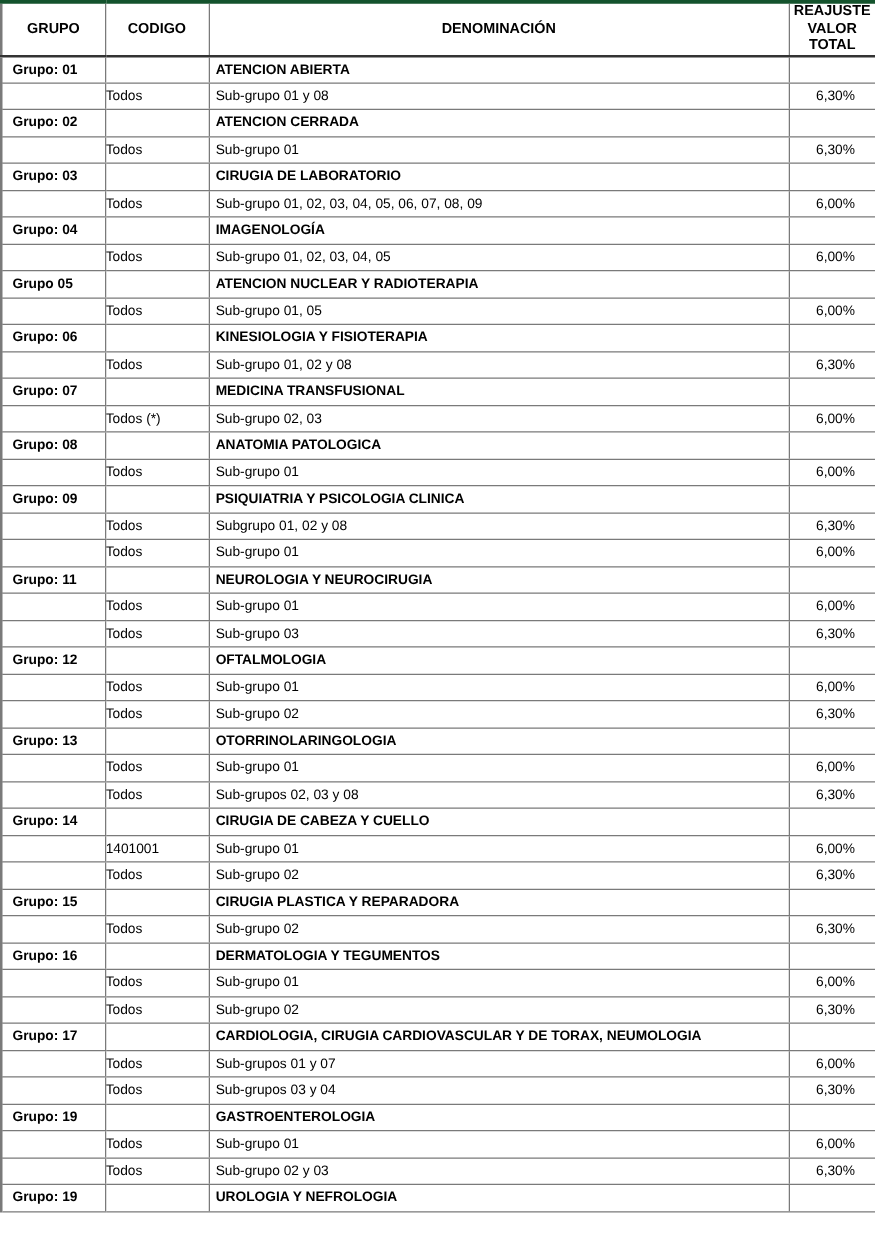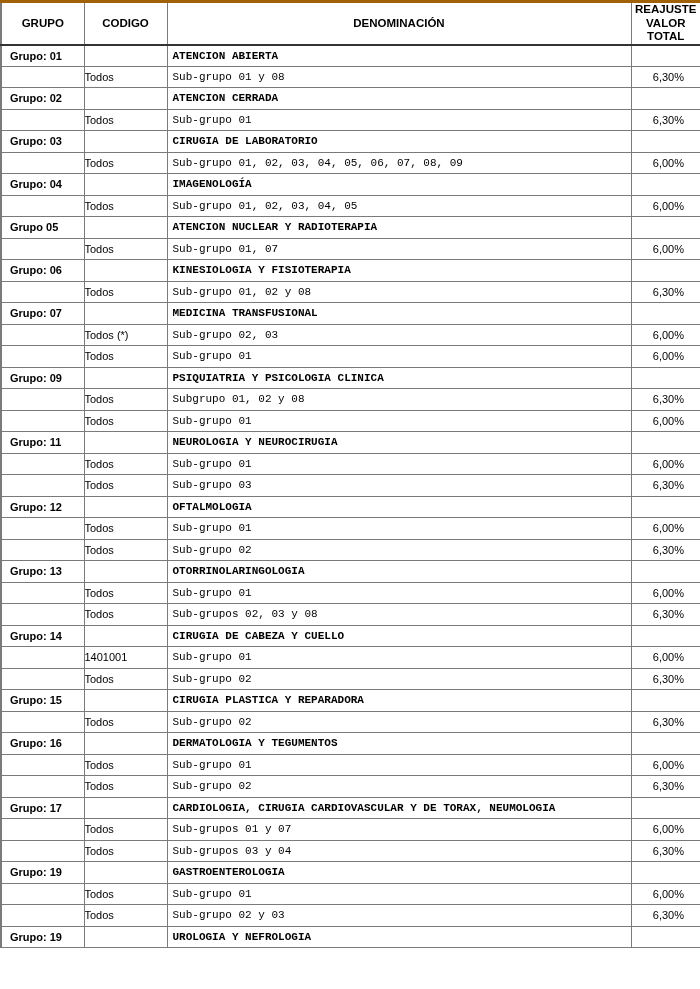--- a/index.html
+++ b/index.html
@@ -32,21 +32,21 @@
   col.c-reajuste { width: 70px; }
 
   th, td {
     padding: 0;
     overflow: hidden;
     vertical-align: middle;
   }
 
   thead th {
     height: 42px;
-    border-top: 3px solid #a16207;
+    border-top: 3px solid #14532d;
     border-bottom: 2px solid #333333;
     font-size: 11.5px;
     font-weight: bold;
     text-align: center;
     line-height: 1.18;
     white-space: pre-line;
   }
 
   th + th, td + td {
     border-left: 1.5px solid #7a7a7a;
@@ -61,21 +61,21 @@
     border-bottom: 1.5px solid #7a7a7a;
     white-space: nowrap;
   }
 
   tbody tr.group td {
     font-weight: bold;
   }
 
   .td-grupo    { padding-left: 8px; text-align: left; }
   .td-codigo   { }
-  .td-denom    { padding-left: 5px; text-align: left; font-family: Liberation Mono, monospace; }
+  .td-denom    { padding-left: 5px; text-align: left; }
   .td-reajuste { text-align: right; padding-right: 16px; }
 </style>
 </head>
 <body>
 
 <div class="doc">
   <table class="tariff">
     <colgroup>
       <col class="c-grupo">
       <col class="c-codigo">
@@ -144,21 +144,21 @@
       </tr>
         <tr class="group">
         <td class="td-grupo">Grupo 05</td>
         <td class="td-codigo"></td>
         <td class="td-denom">ATENCION NUCLEAR Y RADIOTERAPIA</td>
         <td class="td-reajuste"></td>
       </tr>
         <tr class="detail">
         <td class="td-grupo"></td>
         <td class="td-codigo">Todos</td>
-        <td class="td-denom">Sub-grupo 01, 07</td>
+        <td class="td-denom">Sub-grupo 01, 05</td>
         <td class="td-reajuste">6,00%</td>
       </tr>
         <tr class="group">
         <td class="td-grupo">Grupo: 06</td>
         <td class="td-codigo"></td>
         <td class="td-denom">KINESIOLOGIA Y FISIOTERAPIA</td>
         <td class="td-reajuste"></td>
       </tr>
         <tr class="detail">
         <td class="td-grupo"></td>
@@ -170,20 +170,26 @@
         <td class="td-grupo">Grupo: 07</td>
         <td class="td-codigo"></td>
         <td class="td-denom">MEDICINA TRANSFUSIONAL</td>
         <td class="td-reajuste"></td>
       </tr>
         <tr class="detail">
         <td class="td-grupo"></td>
         <td class="td-codigo">Todos (*)</td>
         <td class="td-denom">Sub-grupo 02, 03</td>
         <td class="td-reajuste">6,00%</td>
+      </tr>
+        <tr class="group">
+        <td class="td-grupo">Grupo: 08</td>
+        <td class="td-codigo"></td>
+        <td class="td-denom">ANATOMIA PATOLOGICA</td>
+        <td class="td-reajuste"></td>
       </tr>
         <tr class="detail">
         <td class="td-grupo"></td>
         <td class="td-codigo">Todos</td>
         <td class="td-denom">Sub-grupo 01</td>
         <td class="td-reajuste">6,00%</td>
       </tr>
         <tr class="group">
         <td class="td-grupo">Grupo: 09</td>
         <td class="td-codigo"></td>

